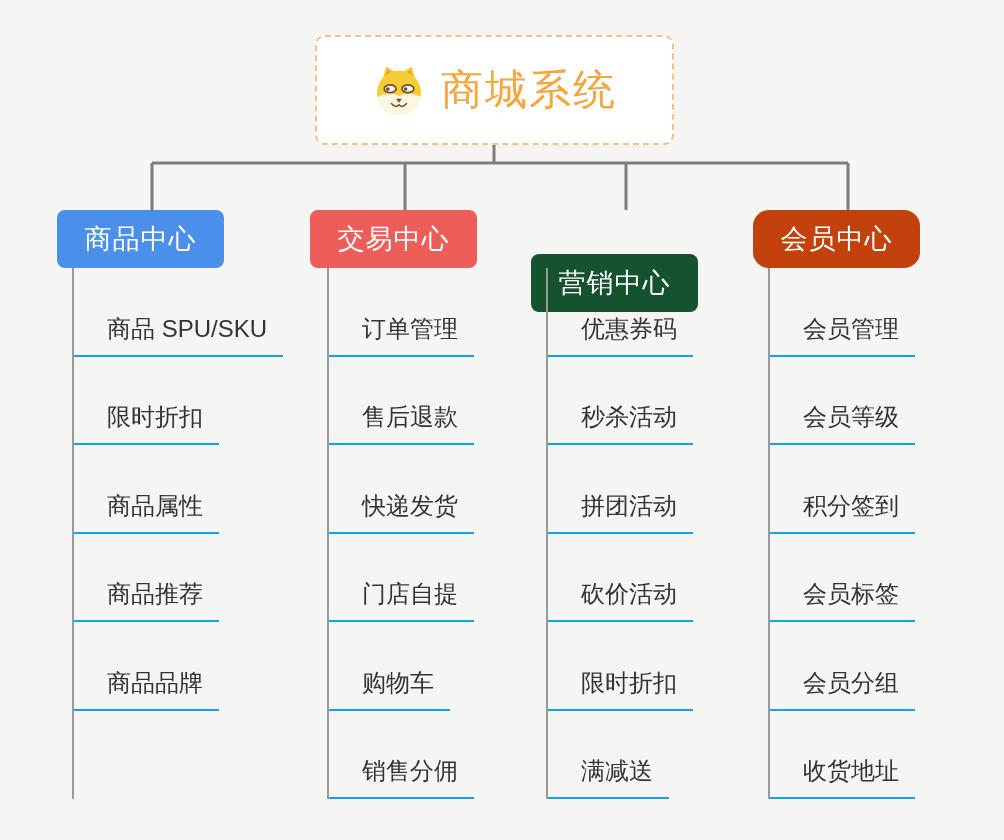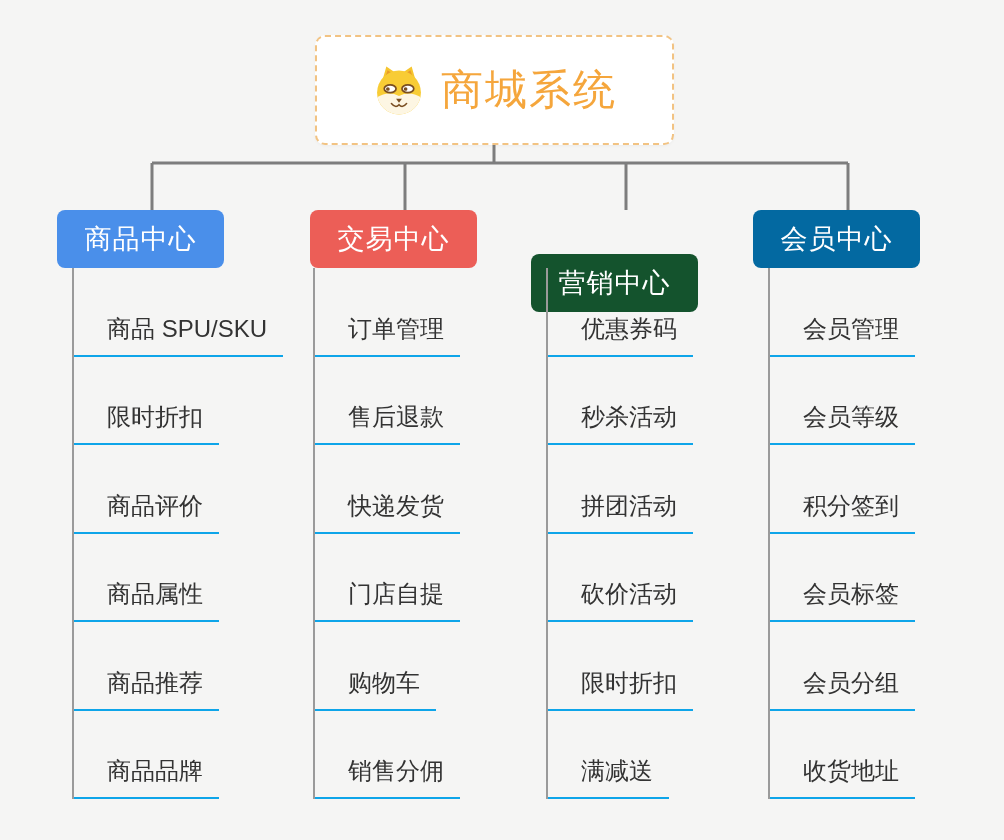--- a/index.html
+++ b/index.html
@@ -38,21 +38,21 @@
   .branch-pos-1{left:310px;}
   .branch-pos-2{left:531px;}
   .branch-pos-3{left:753px;}
 
   
   .item-col{
     position:absolute;top:268px;height:531px;
     border-left:2px solid #9a9a9a;
   }
   .col-pos-0{left:72px;}
-  .col-pos-1{left:313px;}
+  .col-pos-1{left:327px;}
   .col-pos-2{left:546px;}
   .col-pos-3{left:768px;}
   .leaf{
     height:88.5px;
     display:flex;align-items:flex-end;
   }
   .leaf-label{
     display:inline-block;
     border-bottom:2px solid #0ea5e9;
     padding:0 16px 10px 33px;
@@ -99,33 +99,30 @@
 
   <div class="branch-node branch-pos-0" style="background-color: rgb(74, 143, 234);">
     <span>商品中心</span>
   </div>
   <div class="branch-node branch-pos-1" style="background-color: rgb(236, 94, 87);">
     <span>交易中心</span>
   </div>
   <div class="branch-node branch-pos-2" style="background-color: #14532d; margin-top: 44px;">
     <span>营销中心</span>
   </div>
-  <div class="branch-node branch-pos-3" style="background-color: #0369a1;">
+  <div class="branch-node branch-pos-3" style="background-color: #c2410c; border-radius: 16px;">
     <span>会员中心</span>
   </div>
 
   <div class="item-col col-pos-0">
     <div class="leaf">
         <span class="leaf-label">商品 SPU/SKU</span>
       </div>
     <div class="leaf">
         <span class="leaf-label">限时折扣</span>
-      </div>
-    <div class="leaf">
-        <span class="leaf-label">商品评价</span>
       </div>
     <div class="leaf">
         <span class="leaf-label">商品属性</span>
       </div>
     <div class="leaf">
         <span class="leaf-label">商品推荐</span>
       </div>
     <div class="leaf">
         <span class="leaf-label">商品品牌</span>
       </div>

